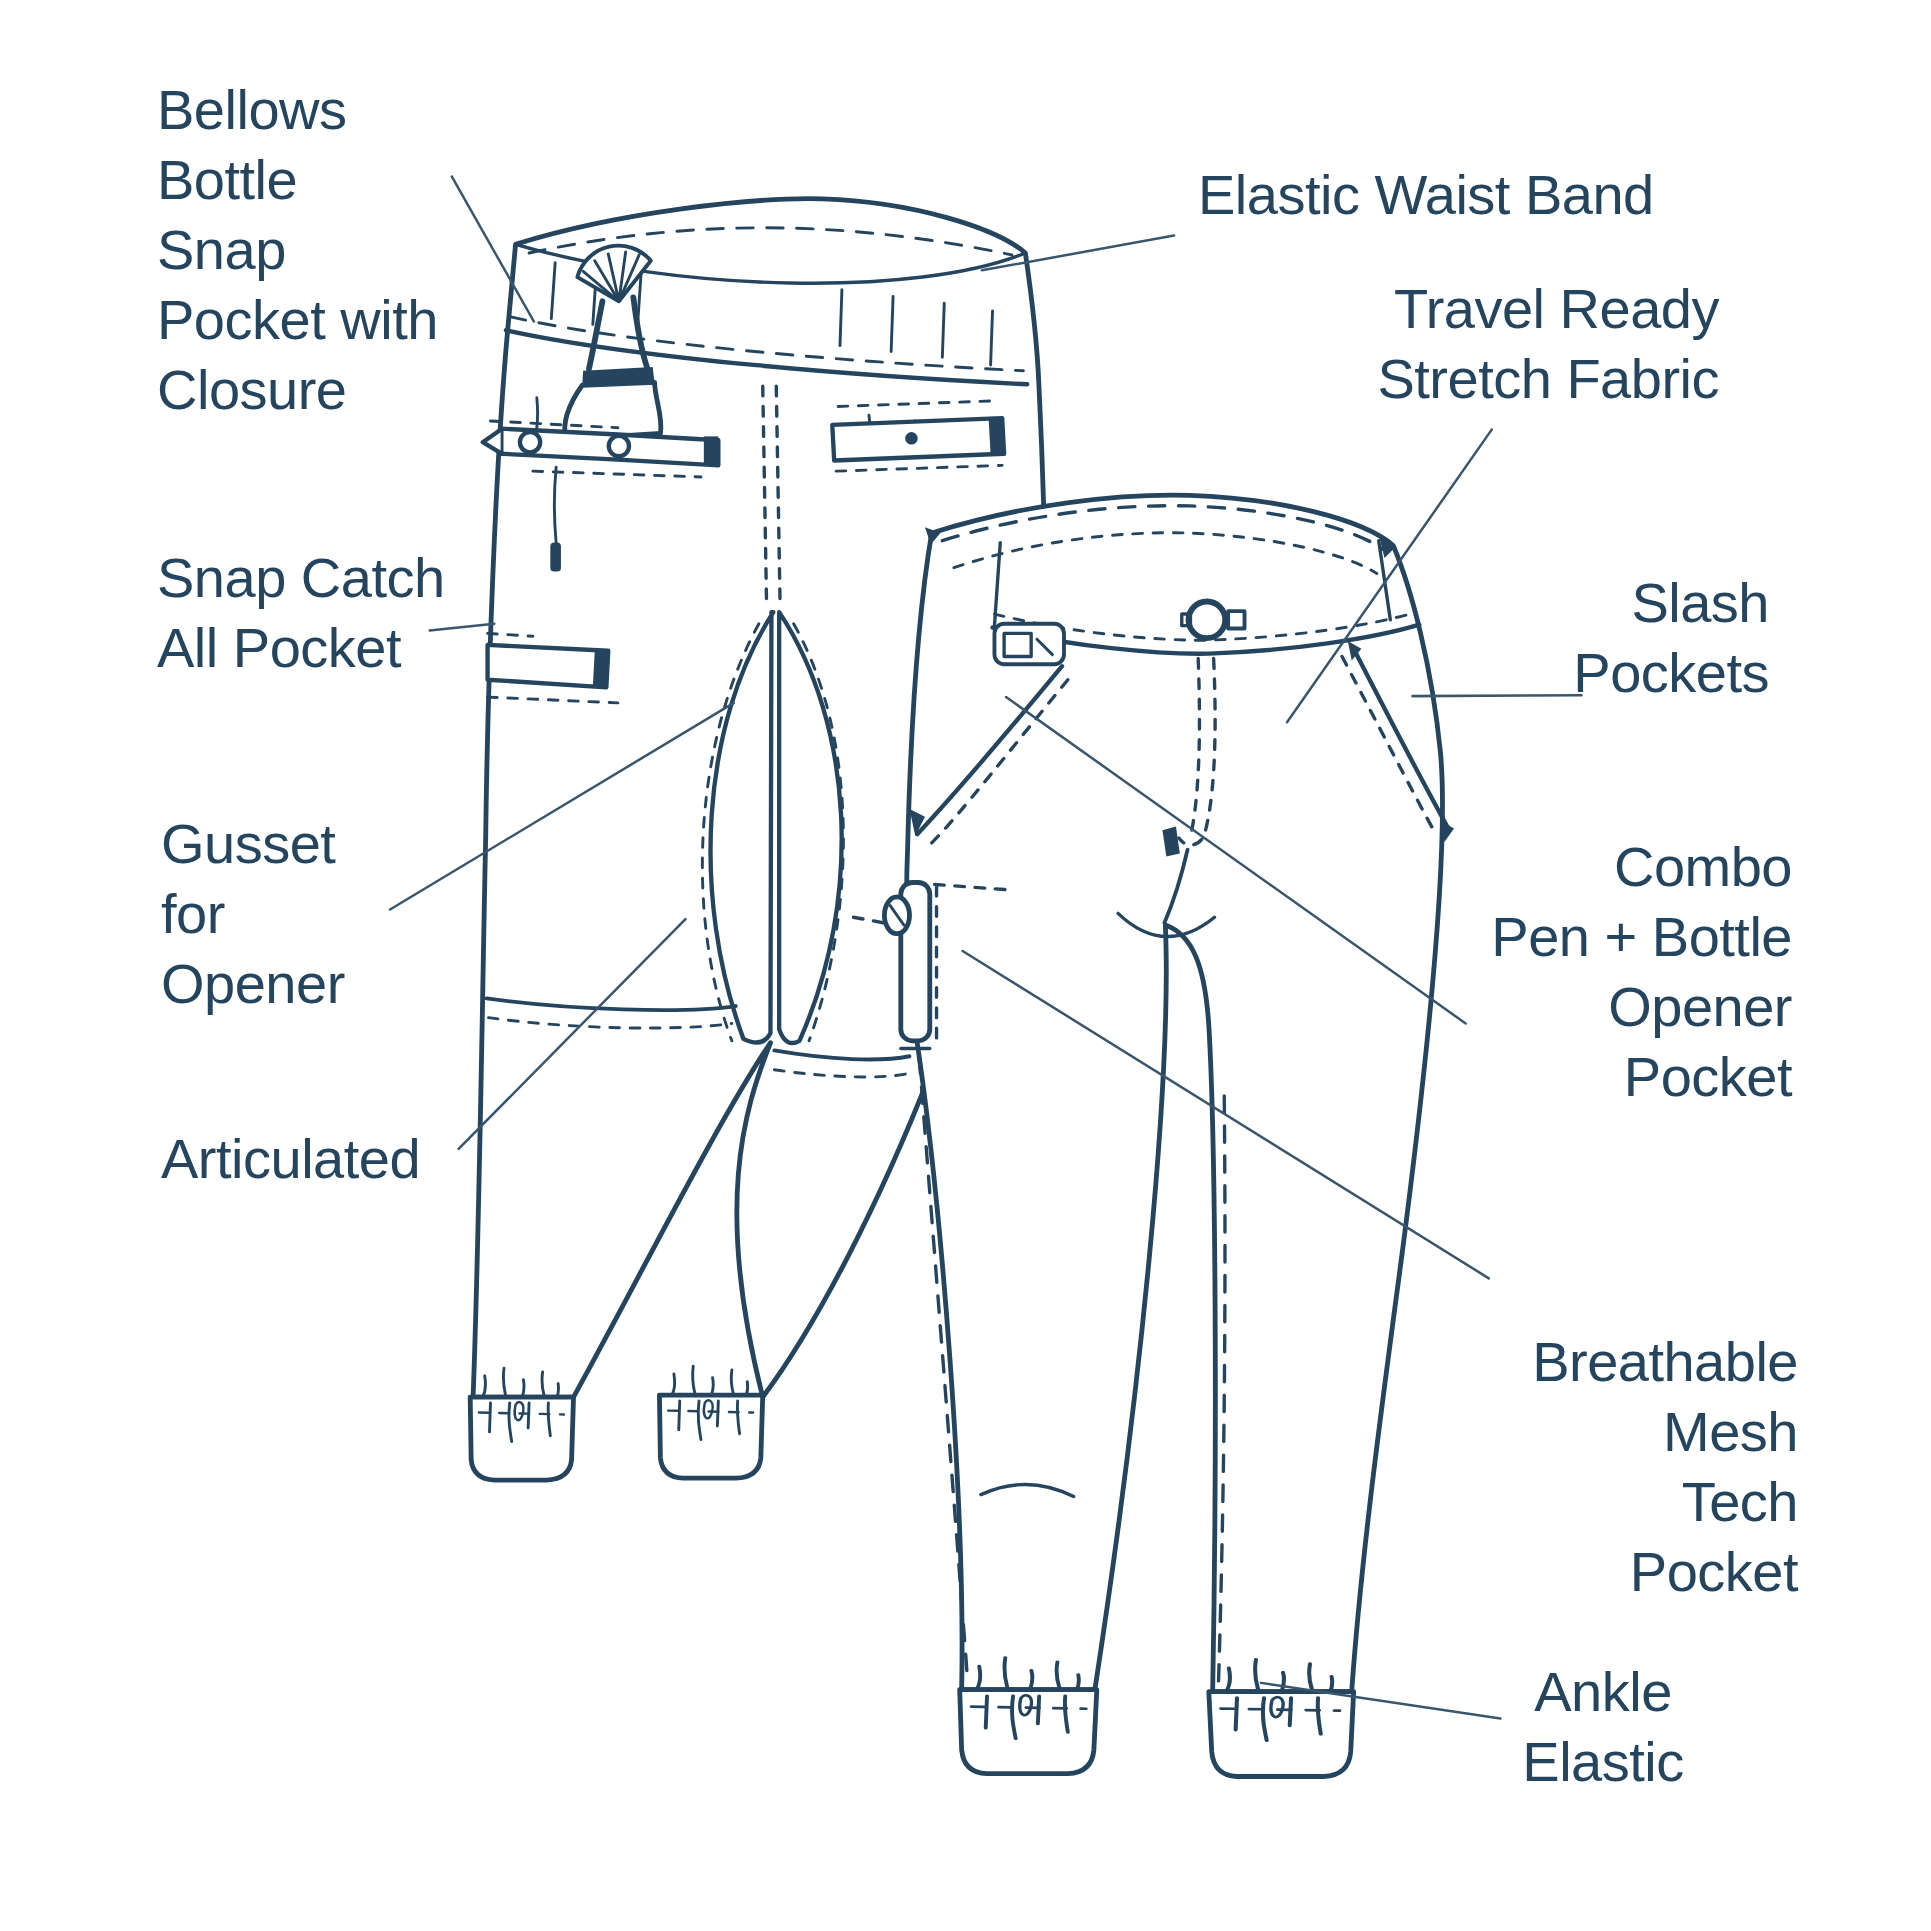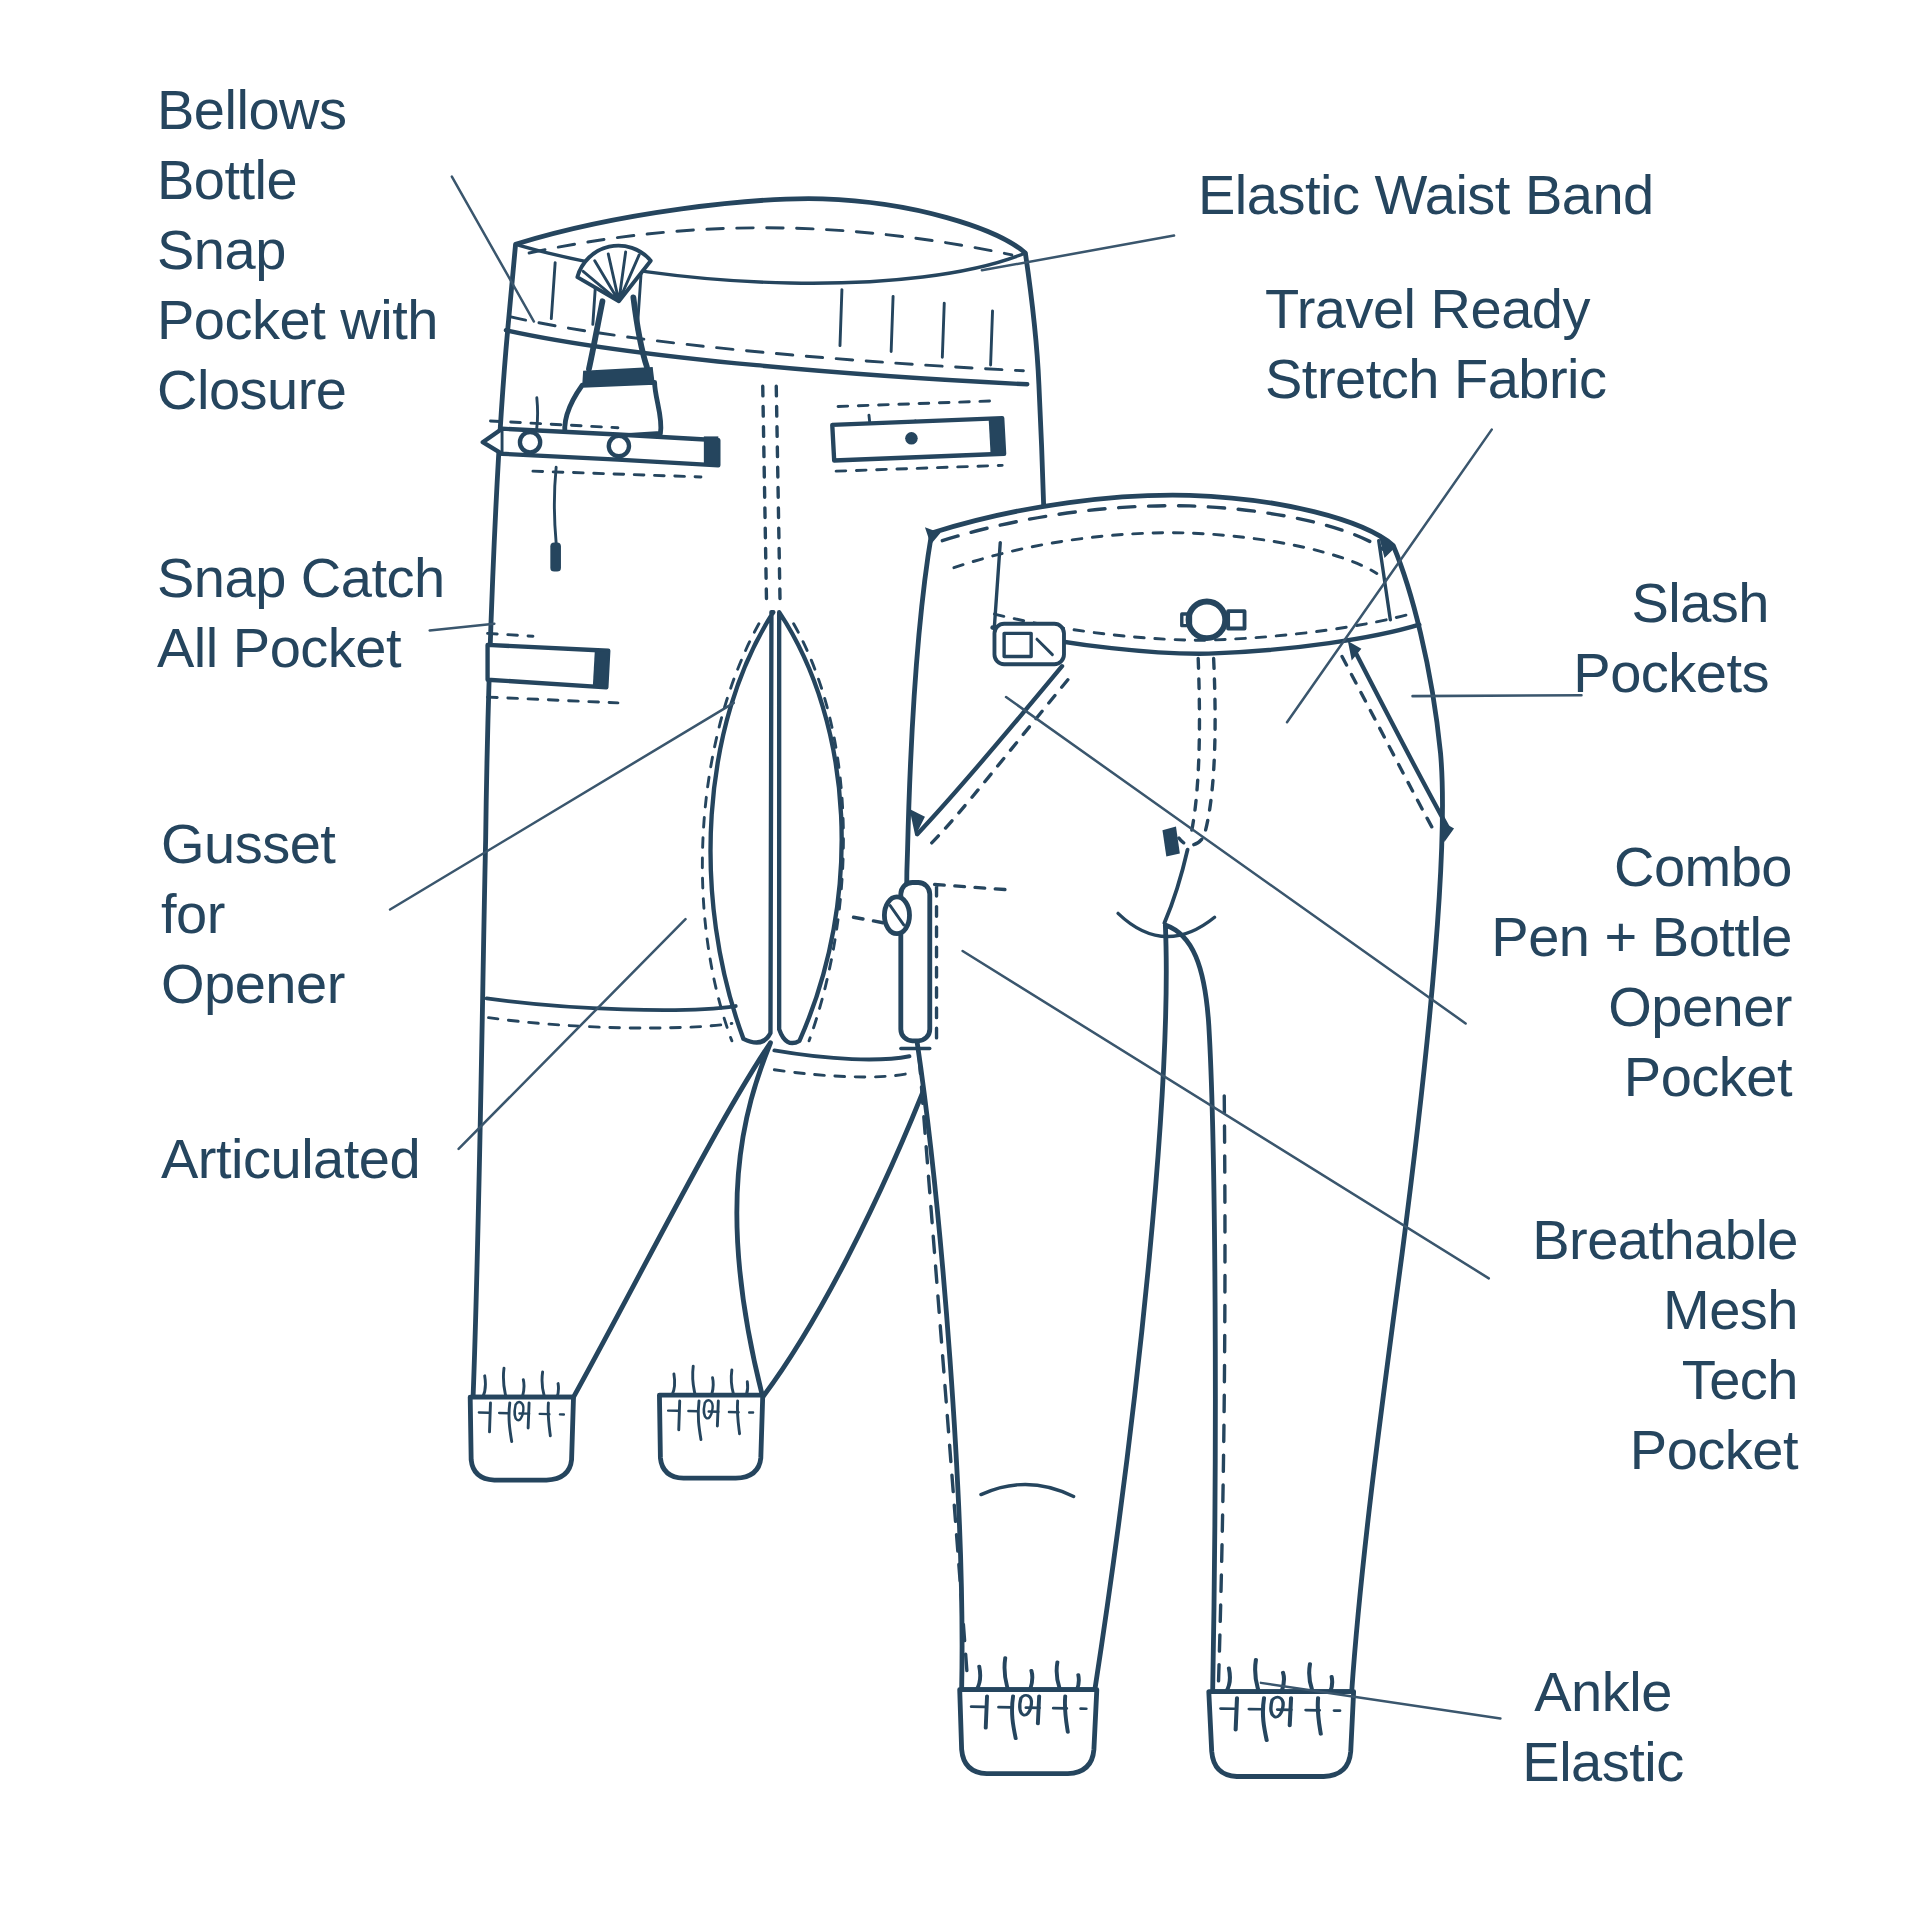--- a/index.html
+++ b/index.html
@@ -17,24 +17,24 @@
   [data-name="leader-lines"] line{stroke:var(--leader);stroke-width:2.6;}
   
   .label{position:absolute;color:var(--ink);font-size:56px;line-height:70px;
          letter-spacing:-0.5px;white-space:nowrap;}
   .label span{display:block;}
   .lb-bellows{left:157px;top:75px}
   .lb-welt{left:157px;top:543px}
   .lb-gusset{left:161px;top:809px}
   .lb-knee{left:161px;top:1124px}
   .lb-waist{left:1198px;top:160px}
-  .lb-travel{left:1265px;top:274px;width:454px;text-align:left}
+  .lb-travel{left:1265px;top:274px;width:454px;text-align:right}
   .lb-slash{right:162px;top:568px;text-align:right}
   .lb-combo{right:139px;top:832px;text-align:right}
-  .lb-mesh{right:133px;top:1205px;text-align:right}
+  .lb-mesh{right:133px;top:1327px;text-align:right}
   .lb-ankle{left:1487px;top:1657px;width:232px;text-align:center}
 </style>
 </head>
 <body>
 
 <div class="stage" data-name="pants-feature-diagram">
 
   <svg viewBox="0 0 2000 2000" width="1931" height="1931" data-name="sketch-canvas">
 
     <defs>

